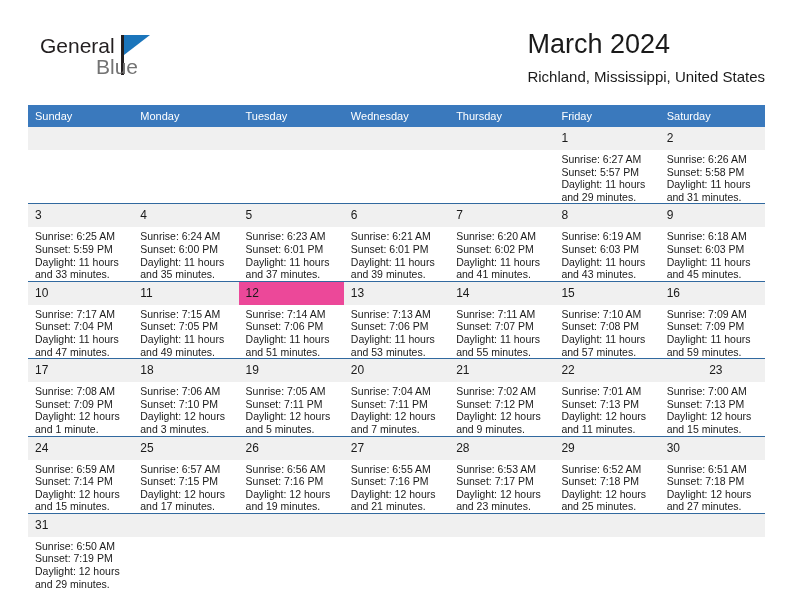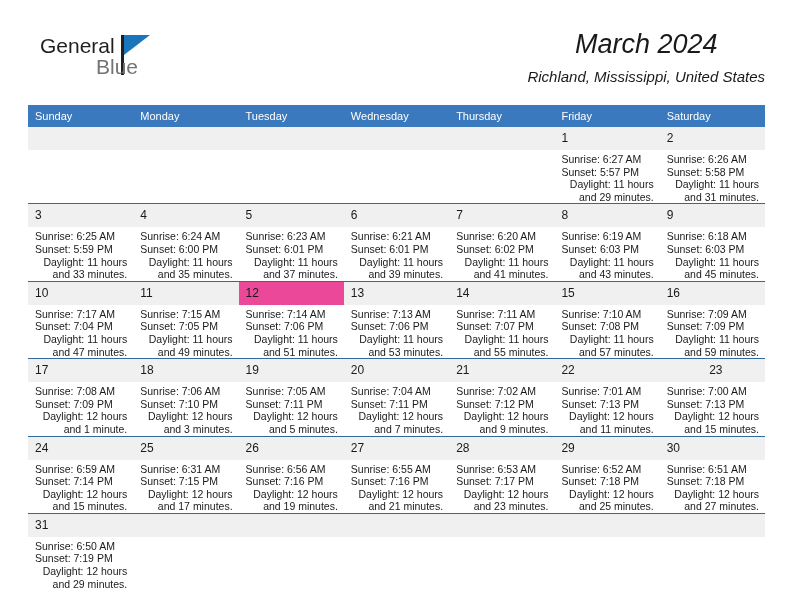--- a/index.html
+++ b/index.html
@@ -72,22 +72,21 @@
     top: 1px;
     width: 3px;
     height: 40px;
     background: #231f20;
   }
 
   .titles {
     position: absolute;
     right: 0;
     top: 0;
-    text-align: center;
-    font-style: italic;
+    text-align: left;
   }
   .cal-title {
     font-size: 27px;
     line-height: 32px;
     color: #1a1a1a;
     font-weight: normal;
     margin: 0;
     white-space: nowrap;
   }
   .cal-subtitle {
@@ -154,21 +153,20 @@
     padding: 3px 6px 0 7px;
     font-size: 10.5px;
     line-height: 12.6px;
     color: #1a1a1a;
   }
   .info div {
     white-space: nowrap;
   }
   .info .daylight {
     white-space: normal;
-    text-align: right;
   }
 </style>
 </head>
 <body>
 
 <div class="page">
 
   <div class="top">
 
     <div class="logo">
@@ -469,21 +467,21 @@
                 <div>Sunrise: 6:59 AM</div>
                 <div>Sunset: 7:14 PM</div>
                 <div class="daylight">Daylight: 12 hours and 15 minutes.</div>
               </div>
             </div>
           </td>
           <td style="border-top: 1px solid rgb(49, 105, 159);">
             <div class="cell filled">
               <div class="daynum" style="background: rgb(240, 240, 240);">25</div>
               <div class="info">
-                <div>Sunrise: 6:31 AM</div>
+                <div>Sunrise: 6:57 AM</div>
                 <div>Sunset: 7:15 PM</div>
                 <div class="daylight">Daylight: 12 hours and 17 minutes.</div>
               </div>
             </div>
           </td>
           <td style="border-top: 1px solid rgb(49, 105, 159);">
             <div class="cell filled">
               <div class="daynum" style="background: rgb(240, 240, 240);">26</div>
               <div class="info">
                 <div>Sunrise: 6:56 AM</div>

